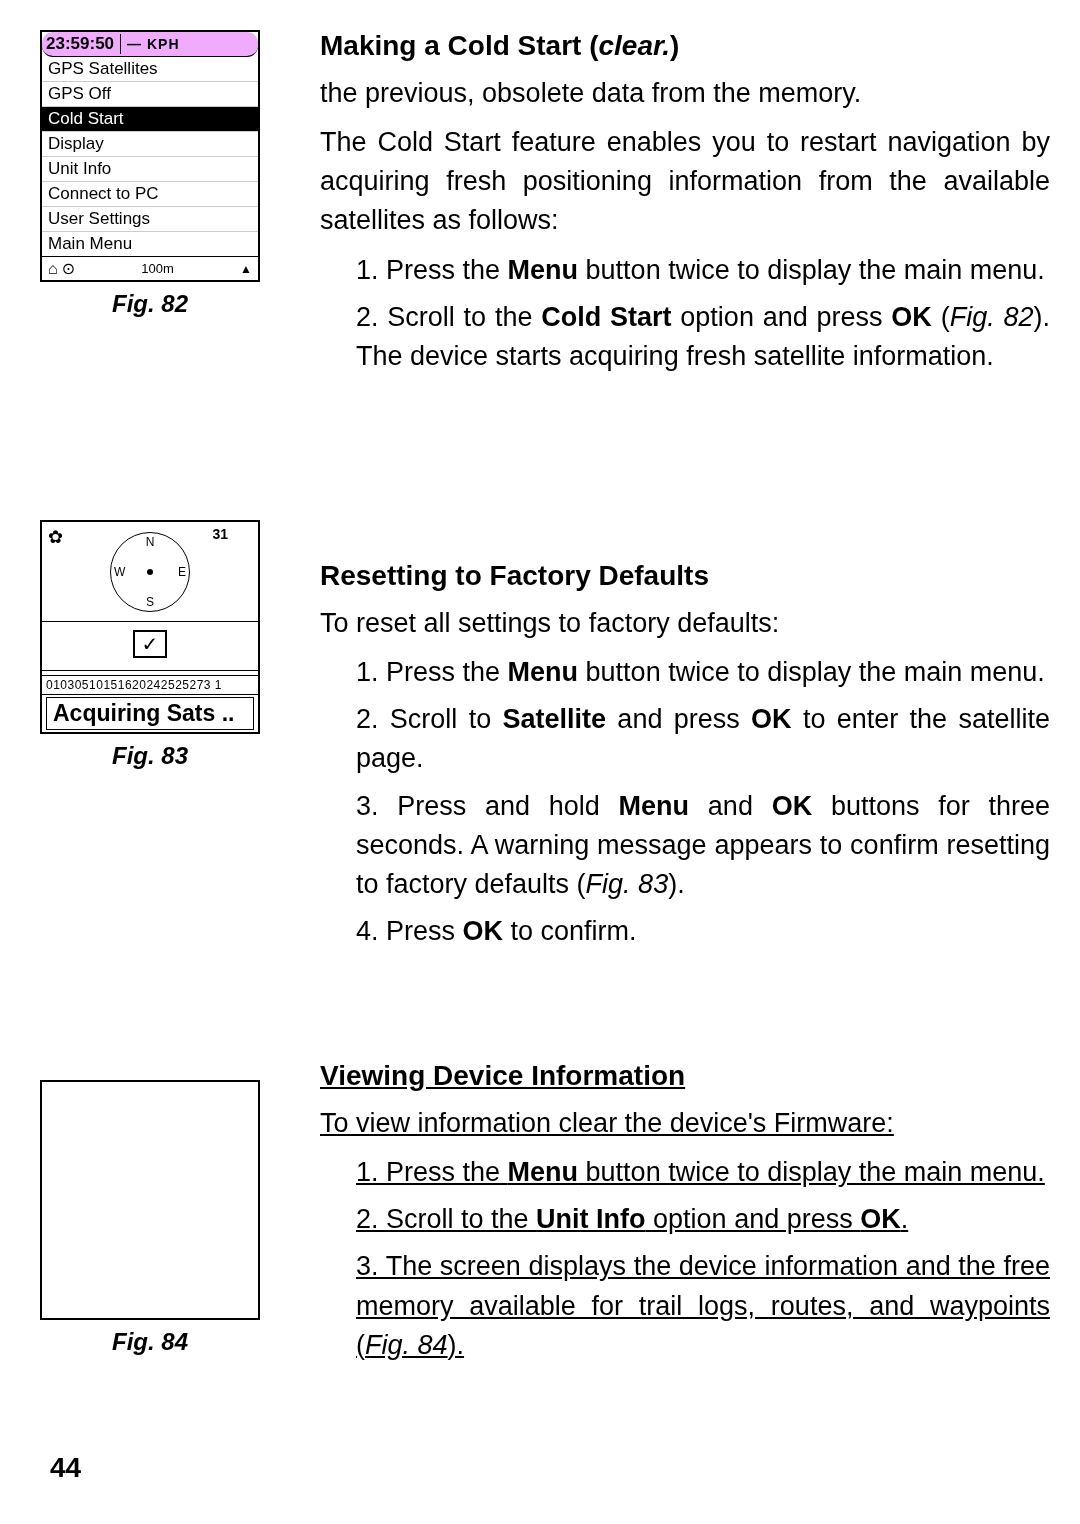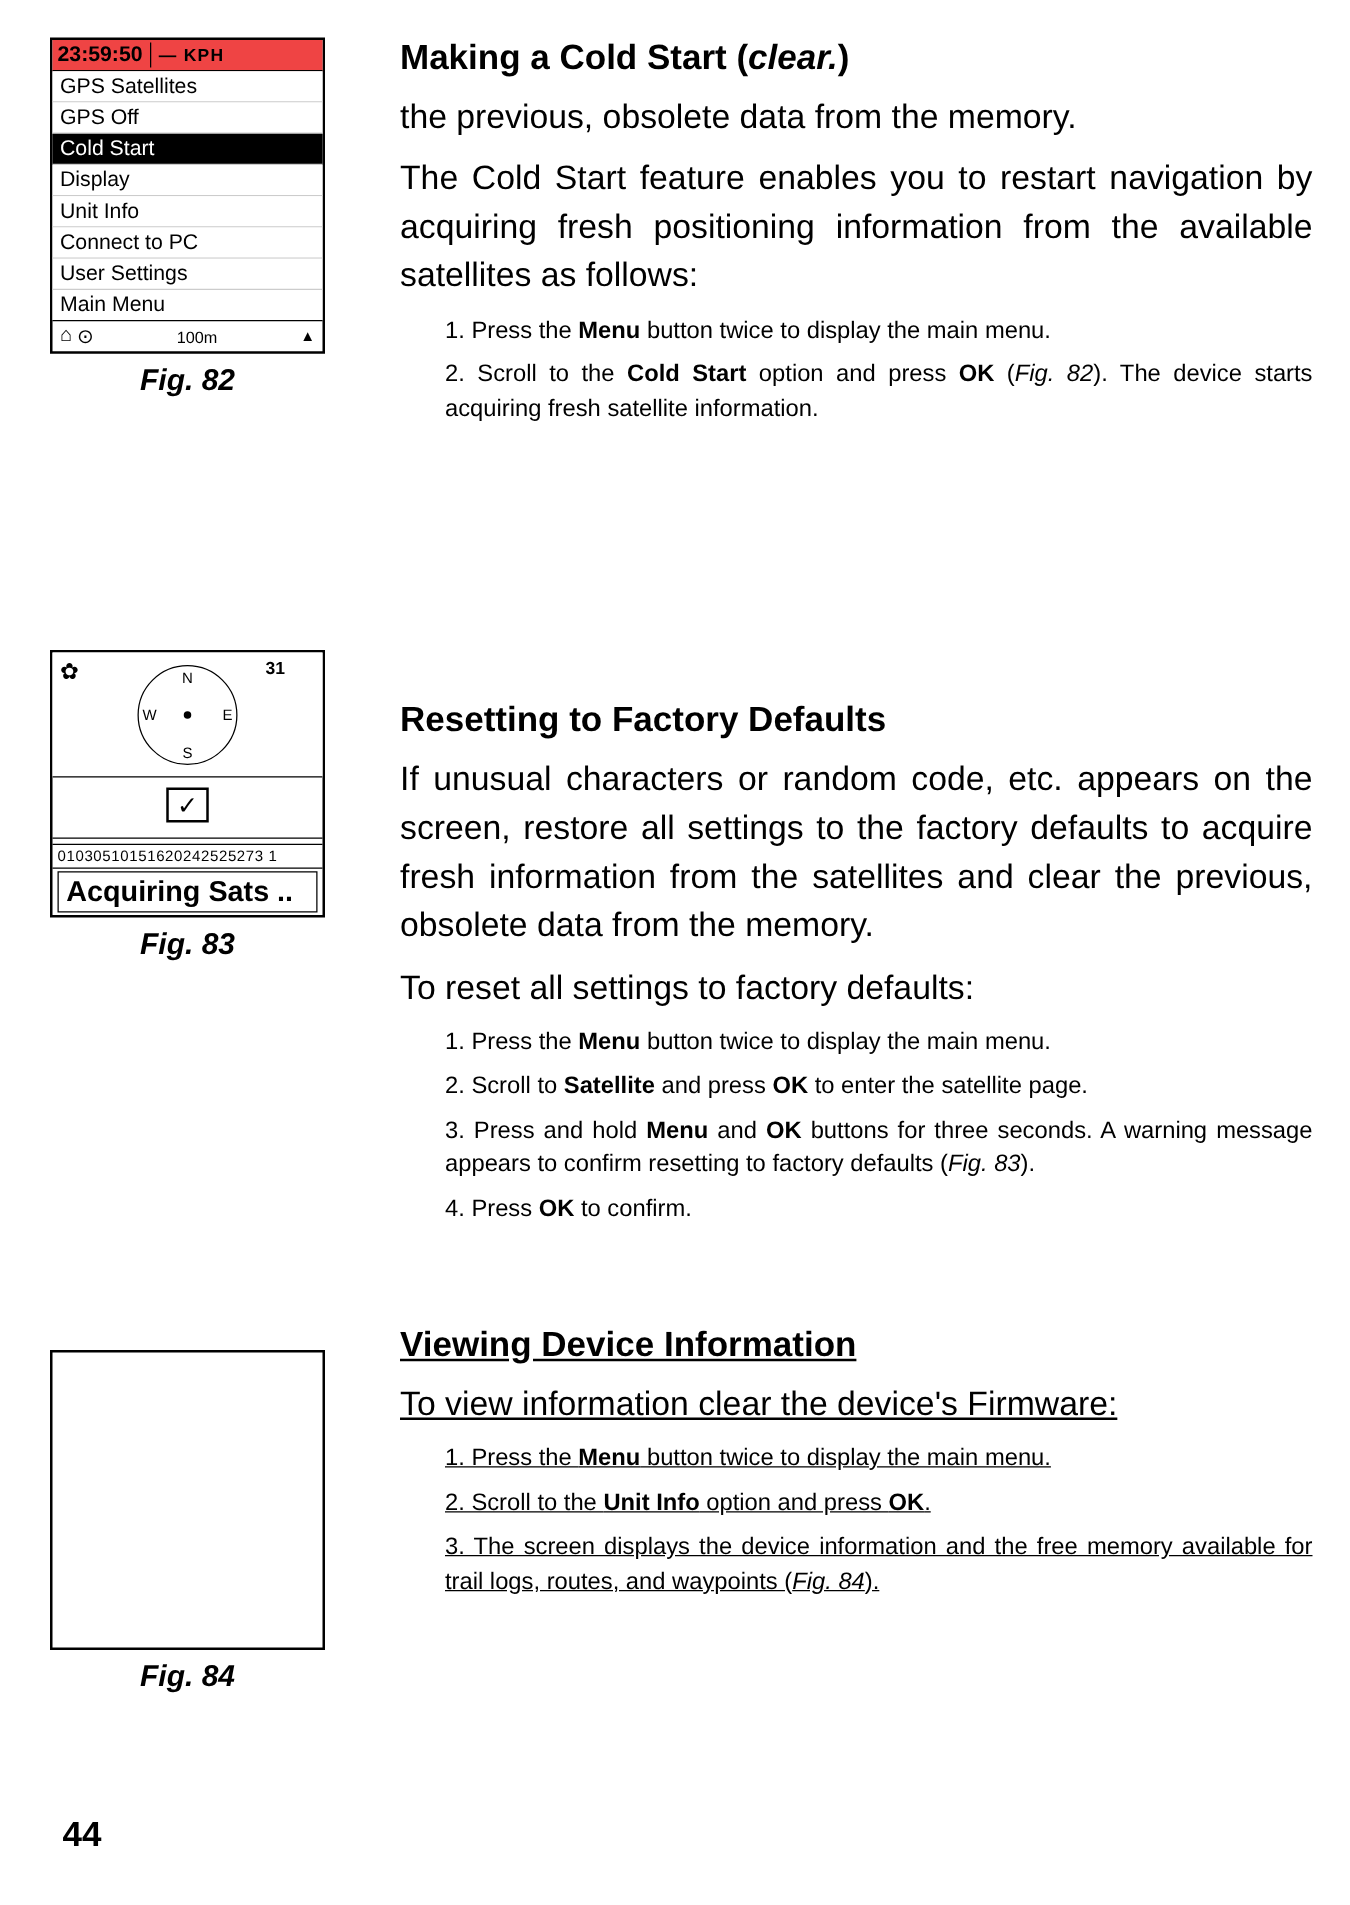--- a/index.html
+++ b/index.html
@@ -30,21 +30,22 @@
       margin-bottom: 8px;
     }
 
     .screen-header {
       display: flex;
       align-items: center;
       border-bottom: 1px solid #000;
       padding: 2px 4px;
       font-size: 18px;
       font-weight: bold;
-      background: #ef4444;
+      background: #f0abfc;
+      border-radius: 11px;
     }
 
     .screen-time {
       font-weight: bold;
       font-size: 17px;
       border-right: 1px solid #000;
       padding-right: 6px;
       margin-right: 6px;
     }
 
@@ -220,21 +221,21 @@
     }
 
     .body-text {
       font-size: 27px;
       line-height: 1.45;
       text-align: justify;
       margin-bottom: 10px;
     }
 
     .indent-item {
-      font-size: 19px;
+      font-size: 27px;
       line-height: 1.45;
       text-align: justify;
       margin-left: 36px;
       margin-bottom: 8px;
     }
 
     
     .fig82-block {
       position: absolute;
       left: 40px;
@@ -347,23 +348,20 @@
     1. Press the <strong>Menu</strong> button twice to display the main menu.
   </p>
   <p class="indent-item">
     2. Scroll to the <strong>Cold Start</strong> option and press <strong>OK</strong> (<em>Fig. 82</em>). The device starts acquiring fresh satellite information.
   </p>
 </div>
 
 <div class="right-section2">
   <h2 class="section-title">Resetting to Factory Defaults</h2>
   <p class="body-text">
-    If unusual characters or random code, etc. appears on the screen, restore all settings to the factory defaults to acquire fresh information from the satellites and clear the previous, obsolete data from the memory.
-  </p>
-  <p class="body-text">
     To reset all settings to factory defaults:
   </p>
   <p class="indent-item">
     1. Press the <strong>Menu</strong> button twice to display the main menu.
   </p>
   <p class="indent-item">
     2. Scroll to <strong>Satellite</strong> and press <strong>OK</strong> to enter the satellite page.
   </p>
   <p class="indent-item">
     3. Press and hold <strong>Menu</strong> and <strong>OK</strong> buttons for three seconds. A warning message appears to confirm resetting to factory defaults (<em>Fig. 83</em>).

